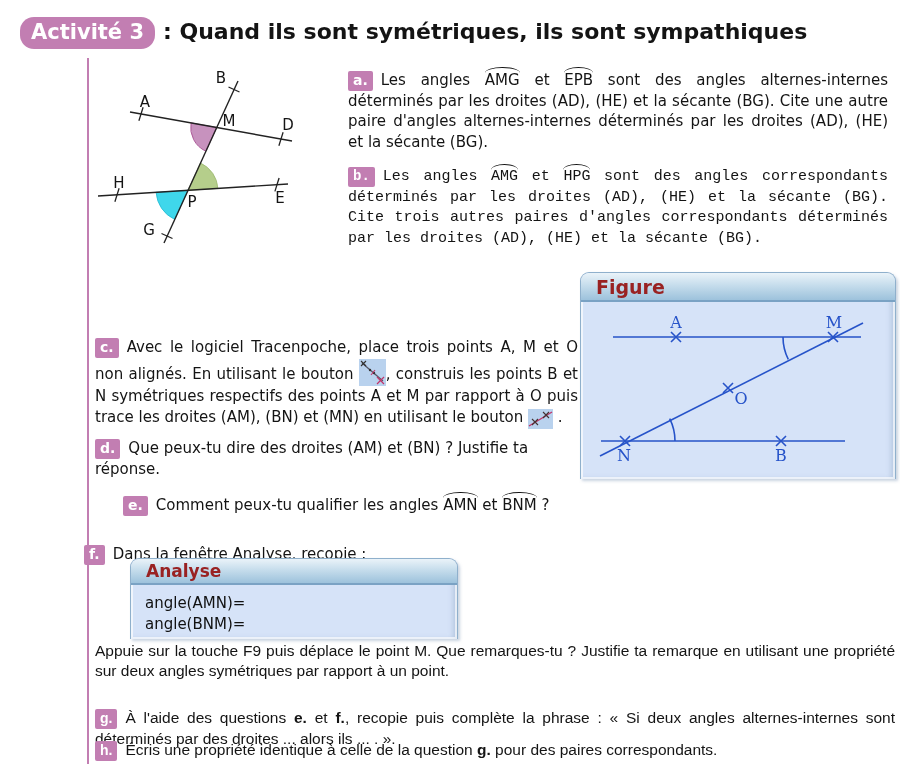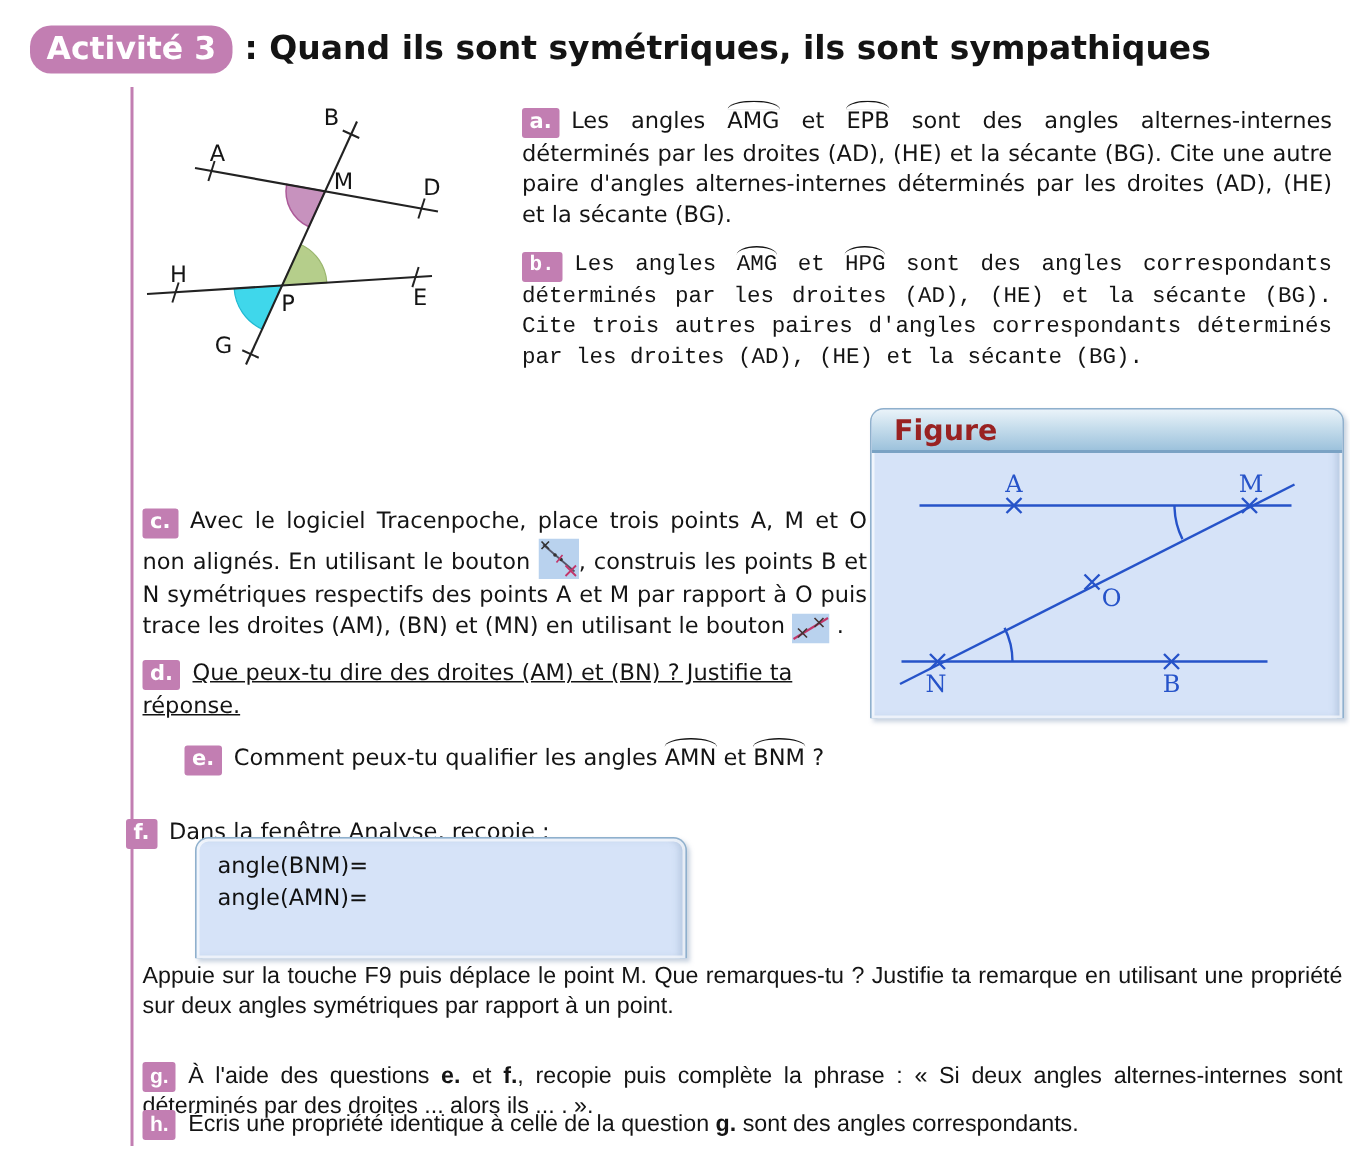--- a/index.html
+++ b/index.html
@@ -115,21 +115,21 @@
           <path d="M12 16 L16 11" stroke="#c2356a" stroke-width="1.1"></path>
           <path d="M18 18 L25 25 M25 18 L18 25" stroke="#c2356a" stroke-width="1.2" fill="none"></path>
         </svg></span><span>, construis les points B et N symétriques respectifs des points A et M par rapport à O puis trace les droites (AM), (BN) et (MN) en utilisant le bouton </span><span class="tpbtn"><svg width="25" height="20">
           <rect width="25" height="20" fill="#b9d2ee"></rect>
           <line x1="1" y1="17" x2="24" y2="3" stroke="#c2356a" stroke-width="1.4"></line>
           <path d="M4 10 L10 16 M10 10 L4 16" stroke="#433" stroke-width="1.1" fill="none"></path>
           <path d="M15 3 L21 9 M21 3 L15 9" stroke="#433" stroke-width="1.1" fill="none"></path>
         </svg></span><span> .</span></span>
 </div>
 
-<div class="abs sec" style="left:95px;top:438px;width:478px;text-decoration:underline;">
+<div class="abs sec" style="left:95px;top:438px;width:478px;">
   <span class="badge">d.</span><span><span>Que peux-tu dire des droites (AM) et (BN) ? Justifie ta réponse.</span></span>
 </div>
 
 <div class="abs sec" style="left:95px;top:495px;width:540px;padding-left:28px;">
   <span class="badge">e.</span><span><span>Comment peux-tu qualifier les angles </span><span class="ang">AMN</span><span> et </span><span class="ang">BNM</span><span> ?</span></span>
 </div>
 
 <div class="abs sec" style="left:84px;top:532px;width:440px;margin-top:12px;">
   <span class="badge">f.</span><span><span>Dans la fenêtre Analyse, recopie :</span></span>
 </div>
@@ -159,27 +159,30 @@
         <text class="ser" x="253" y="26">M</text>
         <text class="ser" x="160" y="102">O</text>
         <text class="ser" x="43" y="159">N</text>
         <text class="ser" x="200" y="159">B</text>
       </g>
     </svg>
   </div>
 </div>
 
 <div class="abs window" style="left:130px;top:558px;width:326px;height:80px;">
+  <div class="titlebar small">
+    <span>Analyse</span>
+  </div>
   <div class="analyse-lines">
+    <div>angle(AMN)=</div>
     <div>angle(BNM)=</div>
-    <div>angle(AMN)=</div>
   </div>
 </div>
 
 <div class="abs sec cond just" style="left:95px;top:641px;width:800px;">Appuie sur la touche F9 puis déplace le point M. Que remarques-tu ? Justifie ta remarque en utilisant une propriété sur deux angles symétriques par rapport à un point.</div>
 
 <div class="abs sec cond just" style="left:95px;top:708px;width:800px;">
   <span class="badge">g.</span><span><span>À l'aide des questions </span><span class="b">e.</span><span> et </span><span class="b">f.</span><span>, recopie puis complète la phrase : « Si deux angles alternes-internes sont déterminés par des droites ... alors ils ... . ».</span></span>
 </div>
 
 <div class="abs sec cond" style="left:95px;top:740px;width:805px;">
-  <span class="badge">h.</span><span><span>Écris une propriété identique à celle de la question </span><span class="b">g.</span><span> sont des angles correspondants.</span></span>
+  <span class="badge">h.</span><span><span>Écris une propriété identique à celle de la question </span><span class="b">g.</span><span> pour des paires correspondants.</span></span>
 </div>
 
 </body></html>

